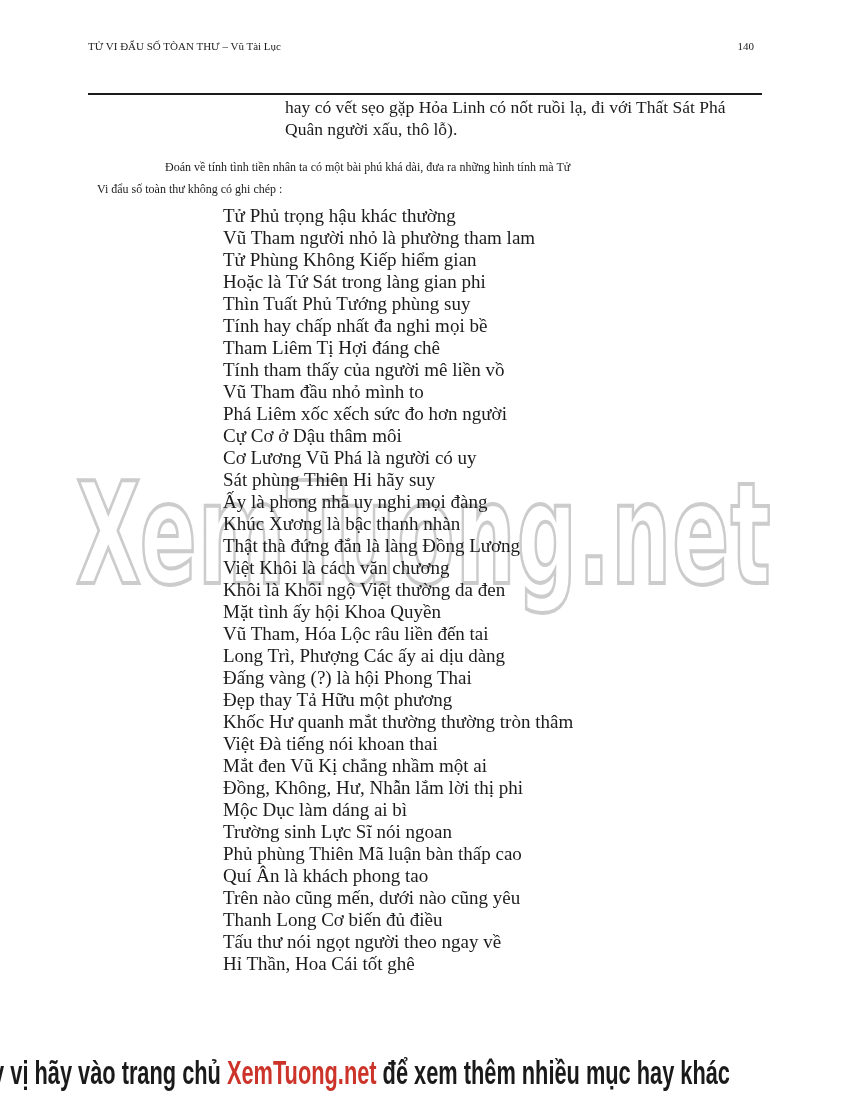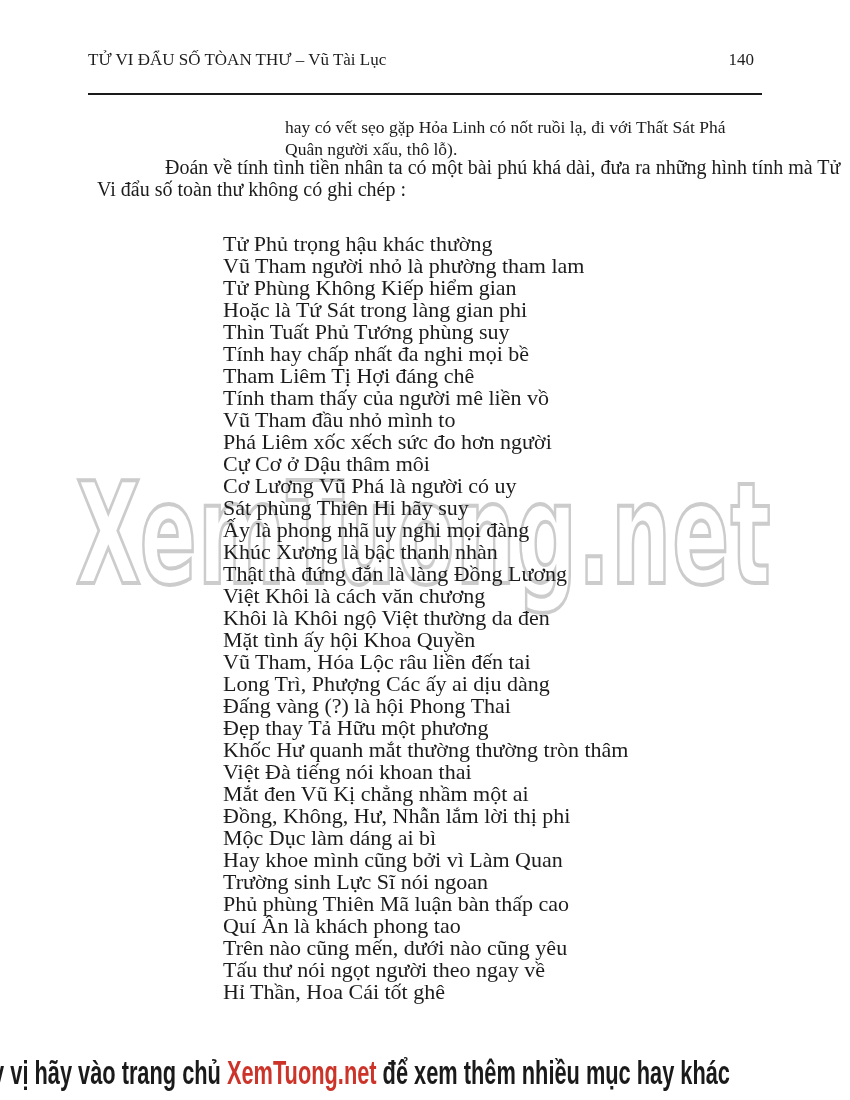--- a/index.html
+++ b/index.html
@@ -2,36 +2,36 @@
 <html><head>
 <meta charset="utf-8">
 <style>
   html,body{margin:0;padding:0;background:#e8e8e8;}
   #page{
     position:relative;width:850px;height:1100px;background:#ffffff;
     font-family:"Liberation Serif","DejaVu Serif",serif;color:#1c1c1c;
     overflow:hidden;margin:0 auto;
   }
   
-  #header-row{position:absolute;top:49px;left:88px;width:674px;height:24px;
-    font-size:17px;line-height:22px;white-space:nowrap;}
+  #header-row{position:absolute;top:35px;left:88px;width:674px;height:24px;
+    font-size:11px;line-height:22px;white-space:nowrap;}
   #page-num{position:absolute;top:0;right:8px;text-align:center;}
   #header-rule{position:absolute;top:93px;left:88px;width:674px;height:2px;background:#1a1a1a;}
   
-  #carryover{position:absolute;top:116px;left:285px;width:490px;
+  #carryover{position:absolute;top:96px;left:285px;width:490px;
     font-size:17.5px;line-height:22px;}
   #carryover .ln{white-space:nowrap;}
   
   #intro{position:absolute;top:156px;left:97px;width:680px;
-    font-size:20px;line-height:22px;}
+    font-size:12px;line-height:22px;}
   #intro .ln{white-space:nowrap;}
   #intro .ln.first{padding-left:68px;}
   
   #verse{position:absolute;top:205px;left:223px;width:560px;
-    font-size:22px;line-height:22px;z-index:2;margin-top:28px;}
+    font-size:19px;line-height:22px;z-index:2;}
   #verse .vline{white-space:nowrap;}
   
   #watermark{
     position:absolute;top:465px;left:76px;z-index:1;
     font-family:"DejaVu Sans",sans-serif;font-weight:bold;font-size:140px;
     line-height:1;white-space:nowrap;letter-spacing:2px;
     color:#ffffff;-webkit-text-stroke:4px #cccccc;
     transform:scaleX(0.60);transform-origin:left top;
   }
   
@@ -89,25 +89,25 @@
     <div class="vline">Mặt tình ấy hội Khoa Quyền</div>
     <div class="vline">Vũ Tham, Hóa Lộc râu liền đến tai</div>
     <div class="vline">Long Trì, Phượng Các ấy ai dịu dàng</div>
     <div class="vline">Đấng vàng (?) là hội Phong Thai</div>
     <div class="vline">Đẹp thay Tả Hữu một phương</div>
     <div class="vline">Khốc Hư quanh mắt thường thường tròn thâm</div>
     <div class="vline">Việt Đà tiếng nói khoan thai</div>
     <div class="vline">Mắt đen Vũ Kị chẳng nhầm một ai</div>
     <div class="vline">Đồng, Không, Hư, Nhẫn lắm lời thị phi</div>
     <div class="vline">Mộc Dục làm dáng ai bì</div>
-    <div class="vline">Hay khoe mình cũng bởi vì Làm Quan</div>
     <div class="vline">Trường sinh Lực Sĩ nói ngoan</div>
     <div class="vline">Phủ phùng Thiên Mã luận bàn thấp cao</div>
     <div class="vline">Quí Ân là khách phong tao</div>
     <div class="vline">Trên nào cũng mến, dưới nào cũng yêu</div>
+    <div class="vline">Thanh Long Cơ biến đủ điều</div>
     <div class="vline">Tấu thư nói ngọt người theo ngay về</div>
     <div class="vline">Hỉ Thần, Hoa Cái tốt ghê</div>
   </div>
 
   <div id="footer">
     <div id="footer-line">
       <span>Qúy vị hãy vào trang chủ </span><span class="brand">XemTuong.net</span><span> để xem thêm nhiều mục hay khác</span>
     </div>
   </div>
 

